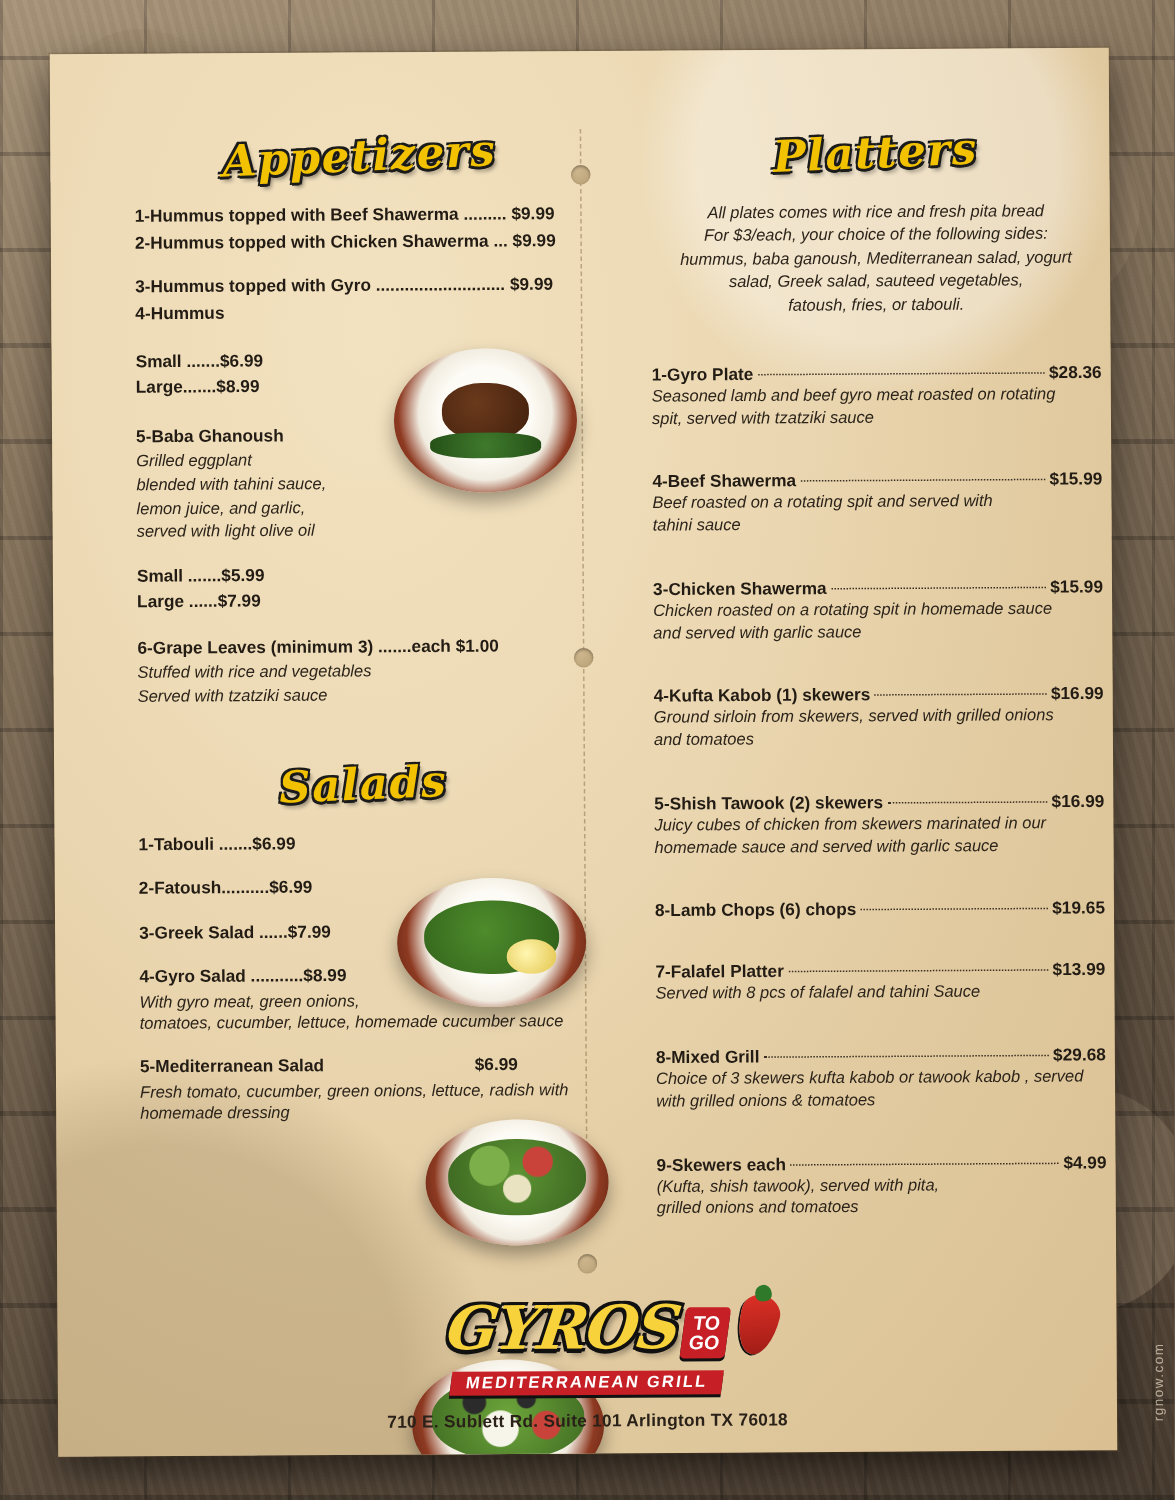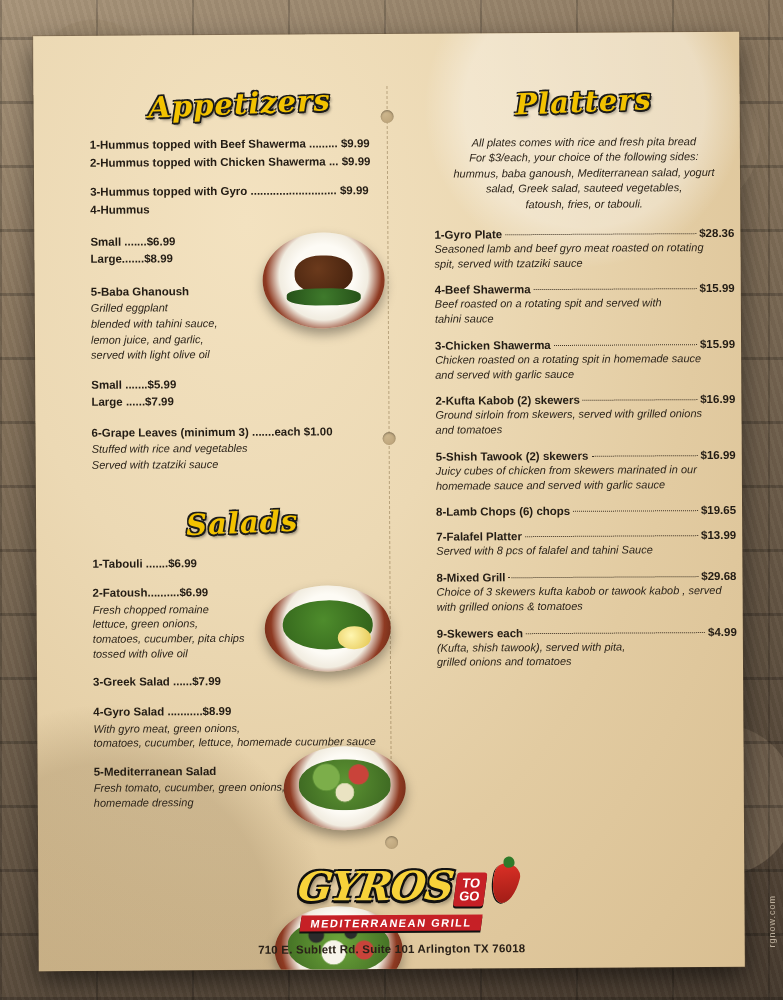--- a/index.html
+++ b/index.html
@@ -99,21 +99,21 @@
     font-size: 11px; font-style: italic; color:#2c241a;
     text-align:center; line-height:1.4; margin-bottom:16px;
   }
 
   
   .pitem { margin-bottom: 13px; }
   .ptitle {
     display:flex; align-items:baseline; font-size:11.5px; font-weight:bold; color:#231c14;
     white-space:nowrap;
   }
-  .ptitle .nm { flex:0 0 auto; }
+  .ptitle .nm { flex:0 0 auto;margin-top:16px; }
   .ptitle .lead {
     flex:1 1 auto; margin:0 3px;
     border-bottom:1.5px dotted #3a2f22; transform: translateY(-3px);
   }
   .ptitle .pr { flex:0 0 auto; }
 
   
   .photo { position:absolute; border-radius:50%; }
   .plate {
     border-radius:50%;
@@ -266,24 +266,20 @@
       </div>
 
       <div class="script-title" style="margin-top:34px;">Salads</div>
 
       <div style="margin-top:4px;">
         <div class="item">
           <div class="item-line">1-Tabouli .......$6.99</div>
         </div>
         <div class="item" style="margin-top:14px;">
           <div class="item-line">2-Fatoush..........$6.99</div>
-          <div class="desc" style="white-space:pre-line;max-width:168px;">Fresh chopped romaine
-lettuce, green onions,
-tomatoes, cucumber, pita chips
-tossed with olive oil</div>
         </div>
         <div class="item" style="margin-top:14px;">
           <div class="item-line">3-Greek Salad ......$7.99</div>
         </div>
         <div class="item" style="margin-top:14px;">
           <div class="item-line">4-Gyro Salad ...........$8.99</div>
           <div class="desc" style="white-space:pre-line;max-width:290px;">With gyro meat, green onions,
 tomatoes, cucumber, lettuce, homemade cucumber sauce</div>
         </div>
         <div class="item" style="margin-top:14px;">
@@ -333,21 +329,21 @@
             <span class="nm">3-Chicken Shawerma</span>
             <span class="lead"></span>
             <span class="pr">$15.99</span>
           </div>
           <div class="desc" style="white-space:pre-line;">Chicken roasted on a rotating spit in homemade sauce
 and served with garlic sauce</div>
         </div>
 
         <div class="pitem">
           <div class="ptitle">
-            <span class="nm">2-Kufta Kabob (2) skewers</span>
+            <span class="nm">4-Kufta Kabob (1) skewers</span>
             <span class="lead"></span>
             <span class="pr">$16.99</span>
           </div>
           <div class="desc" style="white-space:pre-line;">Ground sirloin from skewers, served with grilled onions
 and tomatoes</div>
         </div>
 
         <div class="pitem">
           <div class="ptitle">
             <span class="nm">5-Shish Tawook (2) skewers</span>

